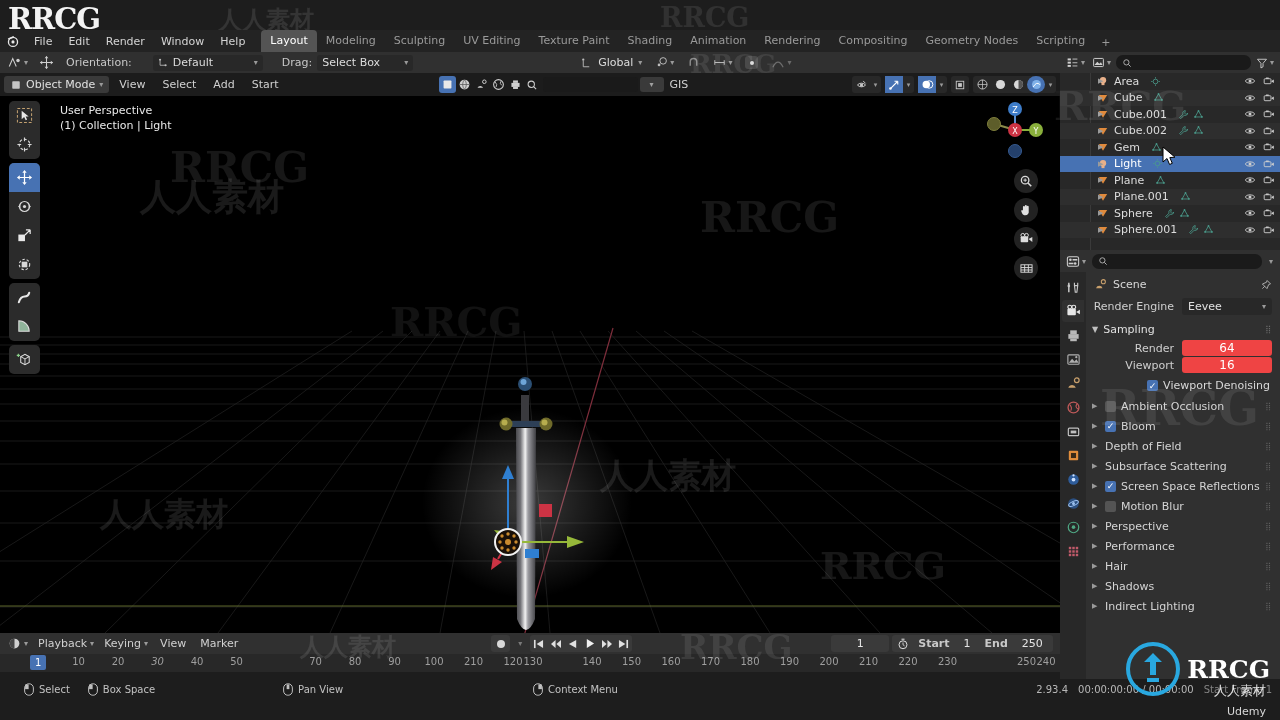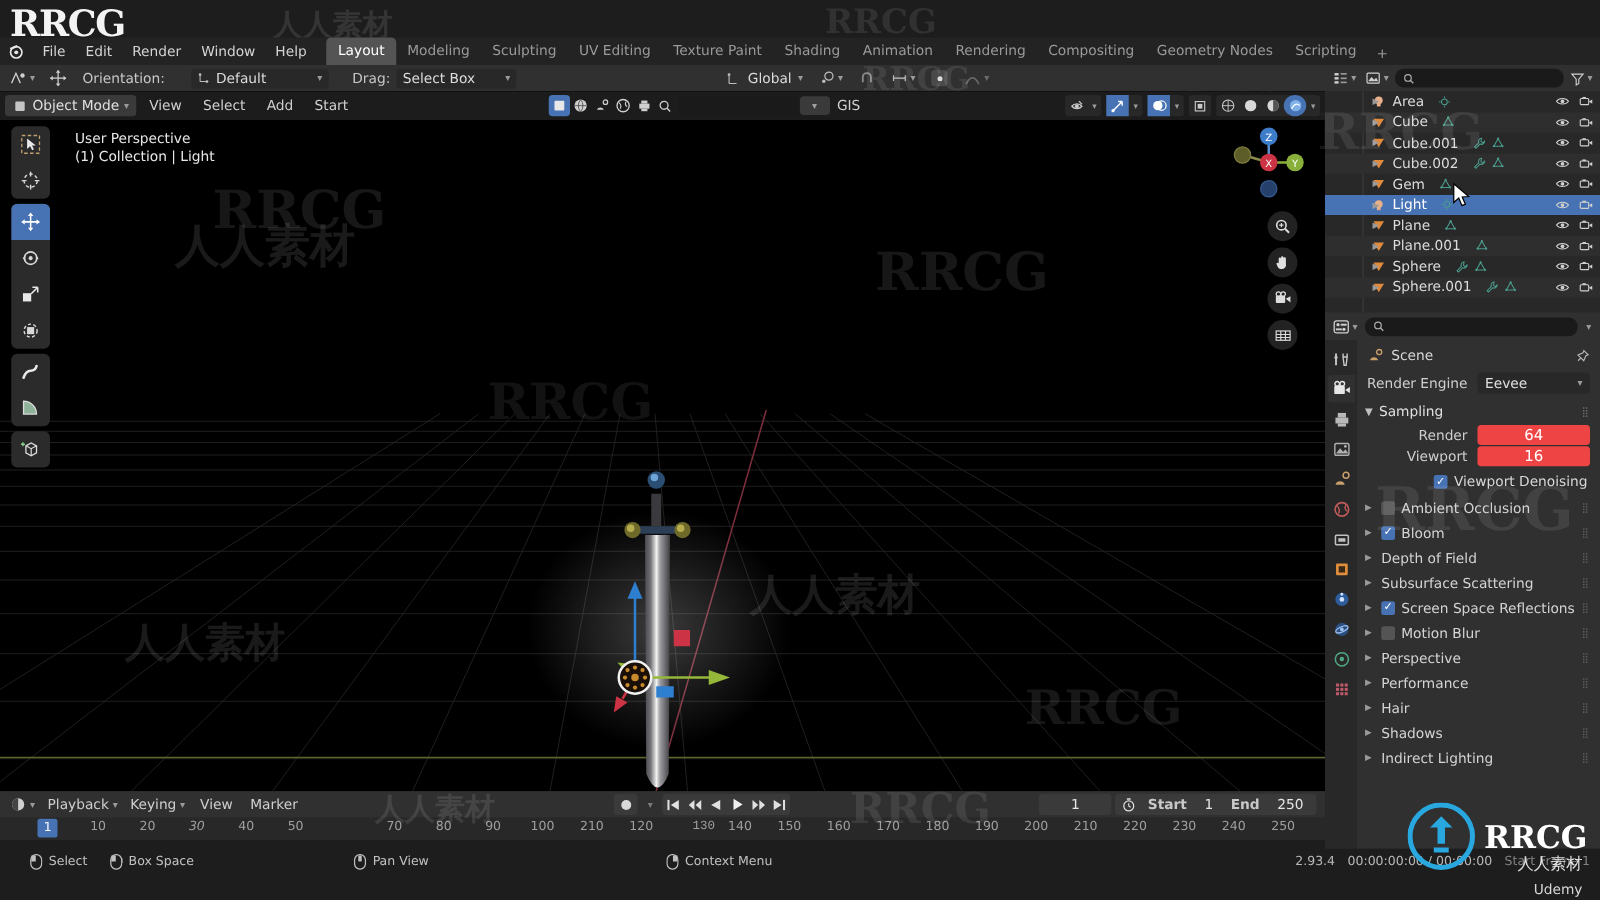--- a/index.html
+++ b/index.html
@@ -777,32 +777,32 @@
           <div class="tl-tick" style="left: 157.5px; font-style: italic;">30</div>
           <div class="tl-tick" style="left: 197px;">40</div>
           <div class="tl-tick" style="left: 236.5px;">50</div>
           <div class="tl-tick" style="left: 276px; margin-top: 41px;">60</div>
           <div class="tl-tick" style="left: 315.5px;">70</div>
           <div class="tl-tick" style="left: 355px;">80</div>
           <div class="tl-tick" style="left: 394.5px;">90</div>
           <div class="tl-tick" style="left: 434px;">100</div>
           <div class="tl-tick" style="left: 473.5px;">210</div>
           <div class="tl-tick" style="left: 513px;">120</div>
-          <div class="tl-tick" style="left: 563px; font-family: Liberation Mono, monospace;">130</div>
+          <div class="tl-tick" style="left: 533px;">130</div>
           <div class="tl-tick" style="left: 592px;">140</div>
           <div class="tl-tick" style="left: 631.5px;">150</div>
           <div class="tl-tick" style="left: 671px;">160</div>
           <div class="tl-tick" style="left: 710.5px;">170</div>
           <div class="tl-tick" style="left: 750px;">180</div>
           <div class="tl-tick" style="left: 789.5px;">190</div>
           <div class="tl-tick" style="left: 829px;">200</div>
           <div class="tl-tick" style="left: 868.5px;">210</div>
           <div class="tl-tick" style="left: 908px;">220</div>
           <div class="tl-tick" style="left: 947.5px;">230</div>
-          <div class="tl-tick" style="left: 987px;">240</div>
+          <div class="tl-tick" style="left: 1046px;">240</div>
           <div class="tl-tick" style="left: 1026.5px;">250</div>
         </div>
     </div>
     <div class="tl-body"></div>
     <div class="wm wm-cn" style="left:300px; top:-2px; font-size:24px;">人人素材</div>
     <div class="wm" style="left:680px; top:-6px; font-size:34px;">RRCG</div>
   </div>
 
   <div class="outliner">
     <div class="ol-header">

